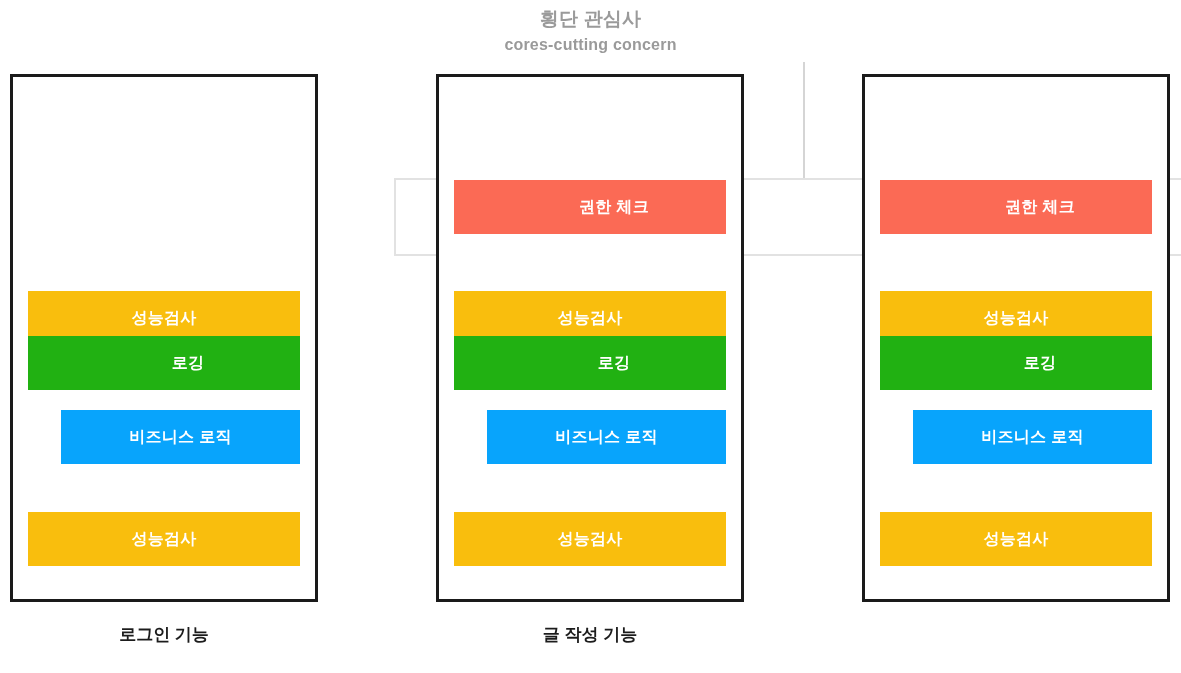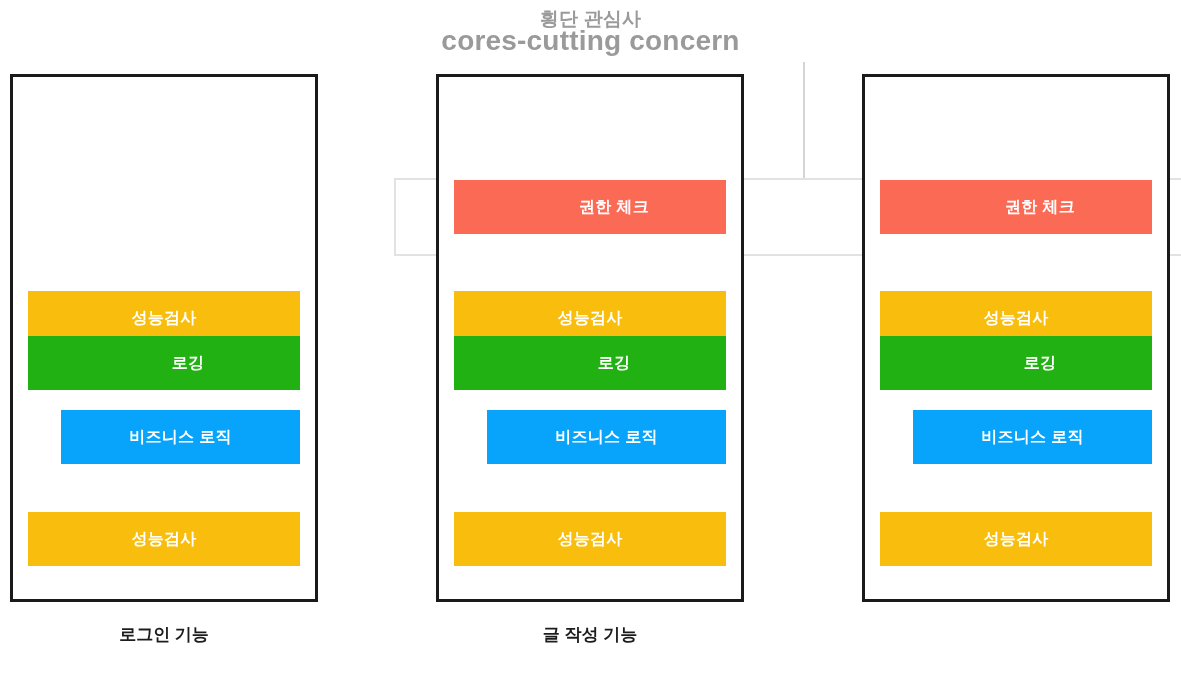--- a/index.html
+++ b/index.html
@@ -21,21 +21,21 @@
   .caption {
     position: absolute;
     left: 0;
     width: 1181px;
     text-align: center;
     color: #9a9a9a;
     font-weight: 700;
     letter-spacing: .2px;
   }
   .caption-ko { top: 6px;  font-size: 19px; }
-  .caption-en { top: 25px; font-size: 28px; }
+  .caption-en { top: 36px; font-size: 16px; }
 
   
   .connector {
     position: absolute;
     left: 803px;
     top: 62px;
     width: 2px;
     height: 117px;
     background: #d5d5d5;
   }

